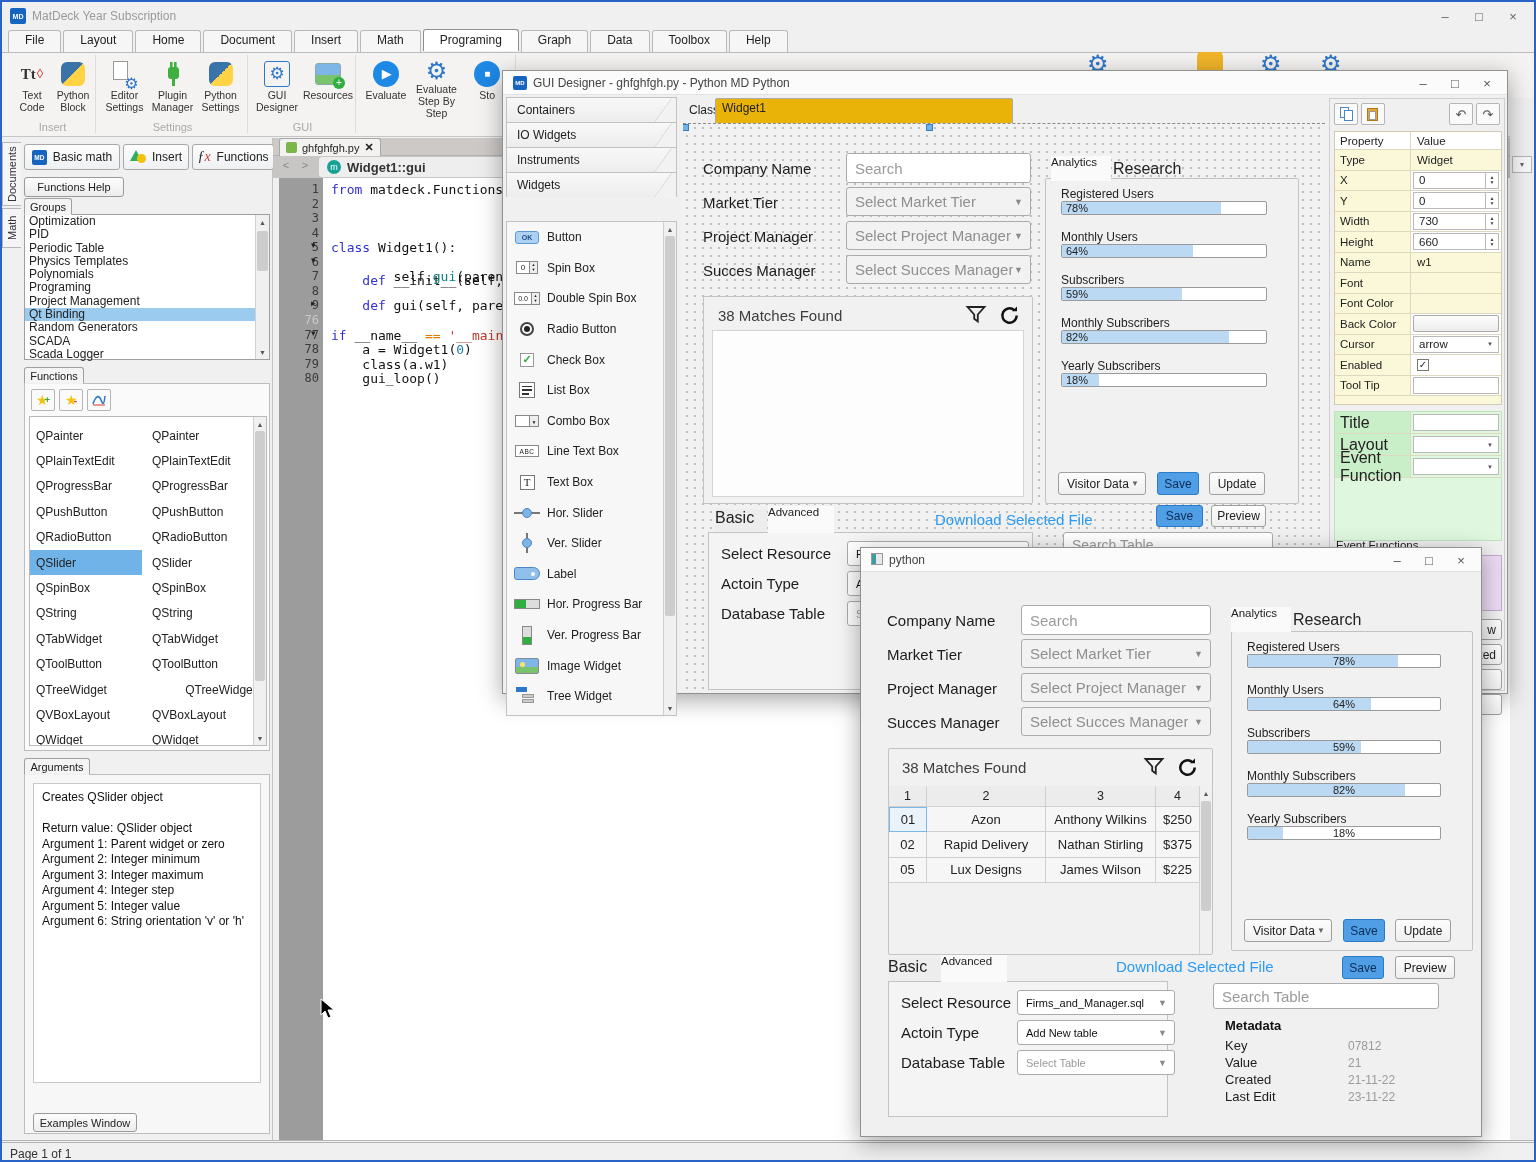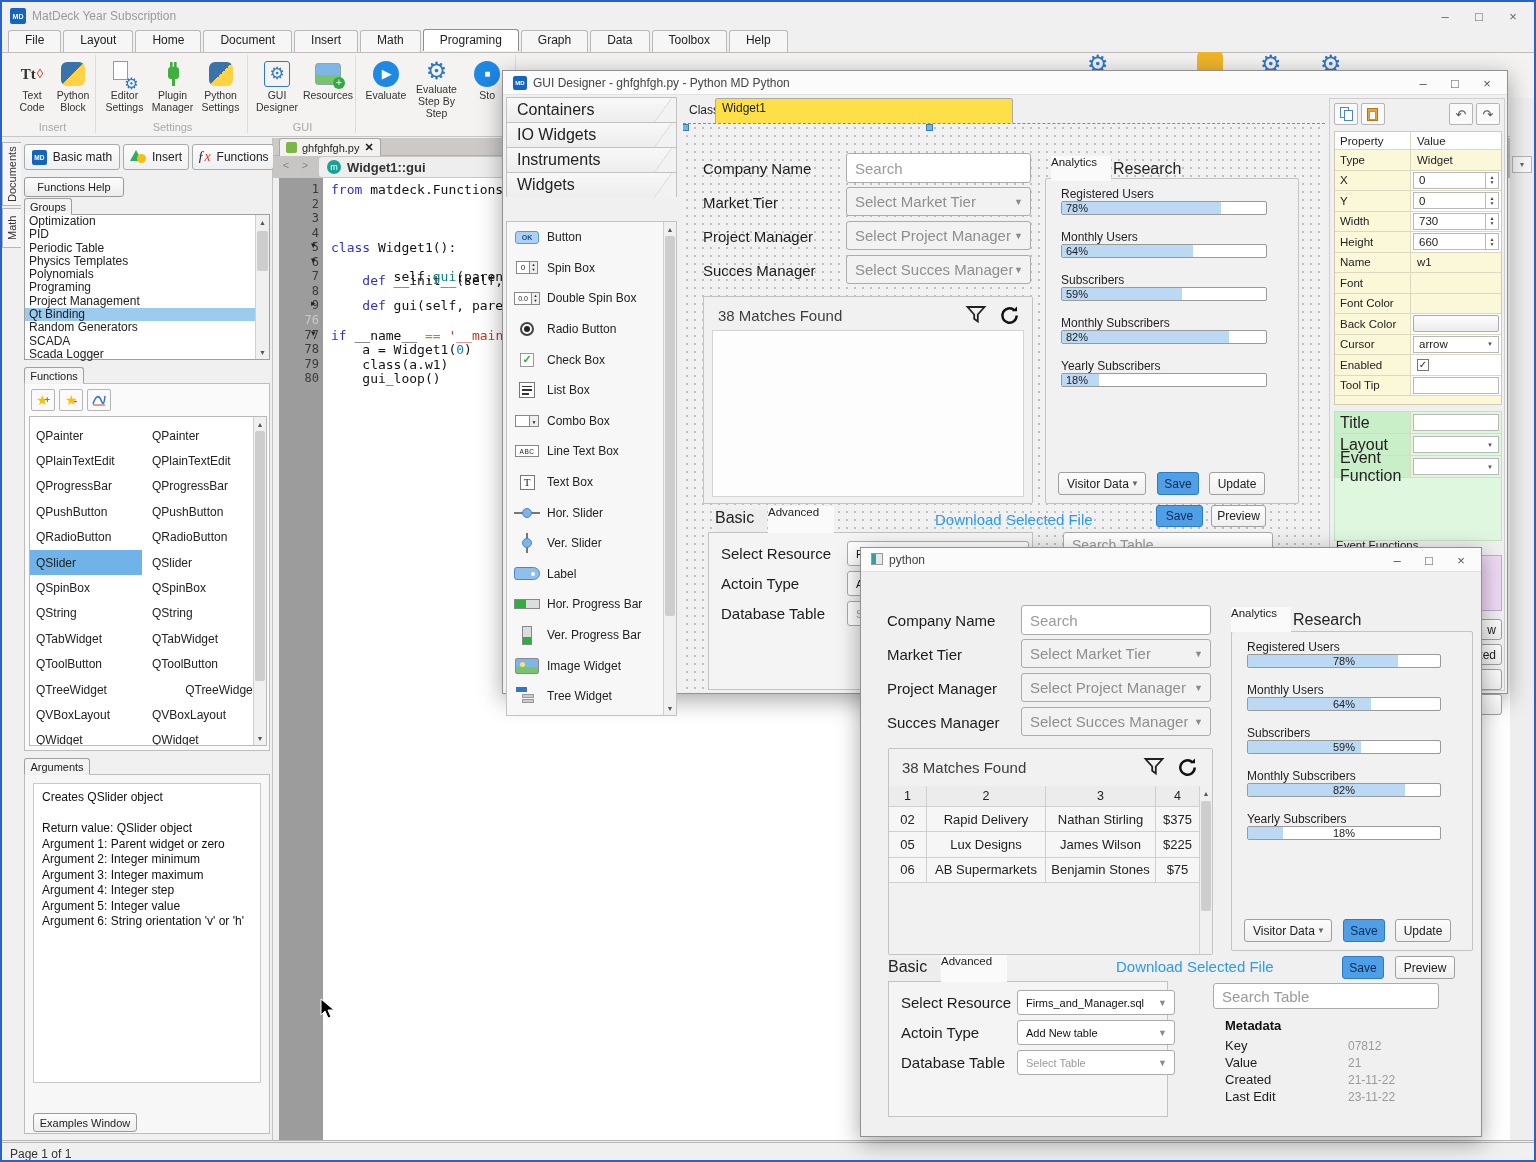--- a/index.html
+++ b/index.html
@@ -61,21 +61,21 @@
   .codeline{position:absolute;left:0;font-family:"DejaVu Sans Mono",monospace;font-size:13px;white-space:pre;}
   .tk-kw{color:#3030d0;} .tk-pl{color:#111;} .tk-str{color:#c0392b;}
   .tk-num{color:#1a7fa8;} .tk-op{color:#e07b00;} .tk-fn{color:#0e7f7f;}
   
   .window{position:absolute;background:#f0f0f0;border:1px solid #919191;
           box-shadow:0 6px 22px rgba(0,0,0,0.35);}
   .wtitle{height:24px;background:#fbfbfb;border-bottom:1px solid #e2e2e2;display:flex;align-items:center;}
   .wtitle .t{font-size:12px;color:#444;}
   
   .acc-h{height:25px;border:1px solid #c2c2c2;border-bottom:none;background:linear-gradient(#f8f8f8,#ededed);
-         font-size:16px;display:flex;align-items:center;padding-left:10px;position:relative;}
+         font-size:12px;display:flex;align-items:center;padding-left:10px;position:relative;}
   .acc-h:after{content:"";position:absolute;right:0;top:0;width:26px;height:25px;
          background:linear-gradient(125deg,transparent 48%,#d8d8d8 49%,#f2f2f2 52%);}
   .pal-item{display:flex;align-items:center;height:30.6px;font-size:12px;color:#222;}
   .pal-ic{width:40px;display:flex;justify-content:center;align-items:center;}
   
   .canvas{background:#f1f1f1;background-image:radial-gradient(#bfbfbf 1px,transparent 1.1px);
           background-size:8px 8px;border-top:1px dashed #8a8a8a;}
   .f-label{font-size:15px;color:#1c1c1c;white-space:nowrap;}
   .inputbox{background:#fff;border:1px solid #ababab;border-radius:3px;font-size:15px;color:#9a9a9a;
             display:flex;align-items:center;padding:0 8px;}
@@ -587,21 +587,21 @@
           </div>
           <div class="pal-item"></div>
           <div class="scroll" style="right: 0px; top: 0px; width: 13px; height: 100%; position: absolute;">
             <div class="ar">▲</div>
             <div class="thumb" style="top:14px;height:380px;"></div>
             <div class="ar" style="position:absolute;bottom:0;width:100%;">▼</div>
           </div>
         </div>
       </div>
       <div style="position: absolute; left: 186px; top: 32px; font-size: 12px;">Class:</div>
-      <div style="position: absolute; left: 212px; top: 27px; width: 298px; height: 36px; background: #fde047; border: 1px solid rgb(171, 171, 171); border-radius: 2px; font-size: 12px; padding: 2px 6px;">Widget1</div>
+      <div style="position: absolute; left: 212px; top: 27px; width: 298px; height: 36px; background: #eab308; border: 1px solid rgb(171, 171, 171); border-radius: 2px; font-size: 12px; padding: 2px 6px;">Widget1</div>
       <div class="canvas" style="position: absolute; left: 180px; top: 52px; width: 642px; height: 568px; overflow: hidden;">
         <div style="position: absolute; left: -1px; top: 0px; width: 7px; height: 7px; background: rgb(111, 179, 233); border: 1px solid rgb(58, 124, 192);"></div>
         <div style="position: absolute; left: 243px; top: 0px; width: 7px; height: 7px; background: rgb(111, 179, 233); border: 1px solid rgb(58, 124, 192);"></div>
         <div class="f-label" style="position: absolute; left: 20px; top: 36px; font-size: 15px;">Company Name</div>
         <div class="f-label" style="position: absolute; left: 20px; top: 70px; font-size: 15px;">Market Tier</div>
         <div class="f-label" style="position: absolute; left: 20px; top: 104px; font-size: 15px;">Project Manager</div>
         <div class="f-label" style="position: absolute; left: 20px; top: 138px; font-size: 15px;">Succes Manager</div>
         <div class="inputbox" style="position: absolute; left: 163px; top: 29px; width: 185px; height: 30px; font-size: 15px;">Search</div>
         <div class="selectbox" style="position: absolute; left: 163px; top: 63px; width: 185px; height: 29px; font-size: 15px;">
           <span class="ellip">Select Market Tier</span>
@@ -891,36 +891,36 @@
           </svg>
         </div>
         <div style="position: absolute; left: 0px; top: 37px; width: 311px;">
           <div style="display: flex; height: 21px;">
             <div class="tblc tblh" style="width: 38px;">1</div>
             <div class="tblc tblh" style="width: 119px;">2</div>
             <div class="tblc tblh" style="width: 110px;">3</div>
             <div class="tblc tblh" style="width: 44px;">4</div>
           </div>
           <div style="display: flex; height: 25.4px;">
+            <div class="tblc" style="width: 38px; border: 1px solid rgb(122, 184, 234); background: rgb(234, 243, 251);">01</div>
+            <div class="tblc" style="width: 119px;">Azon</div>
+            <div class="tblc" style="width: 110px;">Anthony Wilkins</div>
+            <div class="tblc" style="width: 44px;">$250</div>
+          </div>
+          <div style="display: flex; height: 25.4px;">
             <div class="tblc" style="width: 38px;">02</div>
             <div class="tblc" style="width: 119px;">Rapid Delivery</div>
             <div class="tblc" style="width: 110px;">Nathan Stirling</div>
             <div class="tblc" style="width: 44px;">$375</div>
           </div>
           <div style="display: flex; height: 25.4px;">
             <div class="tblc" style="width: 38px;">05</div>
             <div class="tblc" style="width: 119px;">Lux Designs</div>
             <div class="tblc" style="width: 110px;">James Wilson</div>
             <div class="tblc" style="width: 44px;">$225</div>
-          </div>
-          <div style="display: flex; height: 25.4px;">
-            <div class="tblc" style="width: 38px;">06</div>
-            <div class="tblc" style="width: 119px;">AB Supermarkets</div>
-            <div class="tblc" style="width: 110px;">Benjamin Stones</div>
-            <div class="tblc" style="width: 44px;">$75</div>
           </div>
         </div>
         <div class="scroll" style="right: 0px; top: 37px; width: 13px; height: 170px; position: absolute;">
           <div class="ar">▲</div>
           <div class="thumb" style="top:15px;height:110px;"></div>
         </div>
       </div>
       <div class="tabb" style="left: 27px; top: 410px; width: 52px; height: 24px; background: rgb(237, 237, 237); position: absolute;">Basic</div>
       <div class="tabb on" style="left: 80px; top: 407px; width: 66px; height: 27px; background: rgb(250, 250, 250); position: absolute;">Advanced</div>
       <div class="link" style="position: absolute; left: 255px; top: 410px;">Download Selected File</div>

